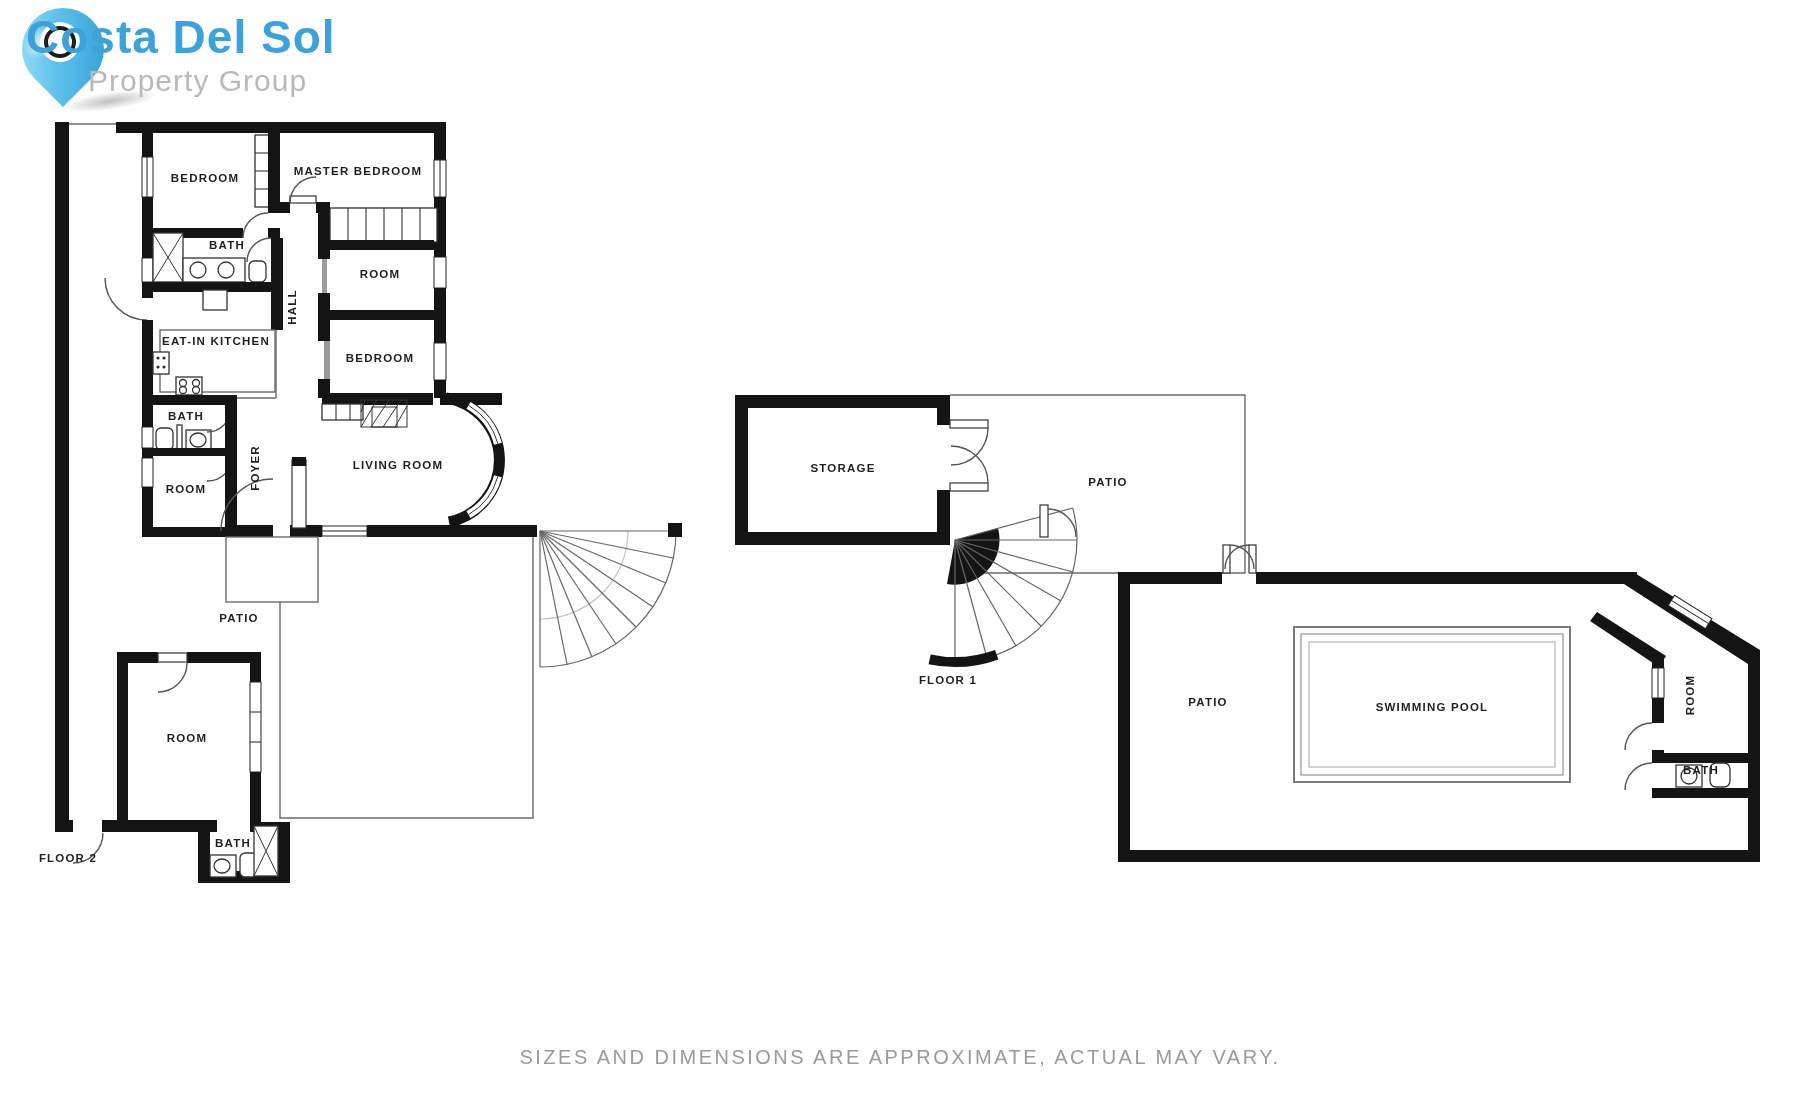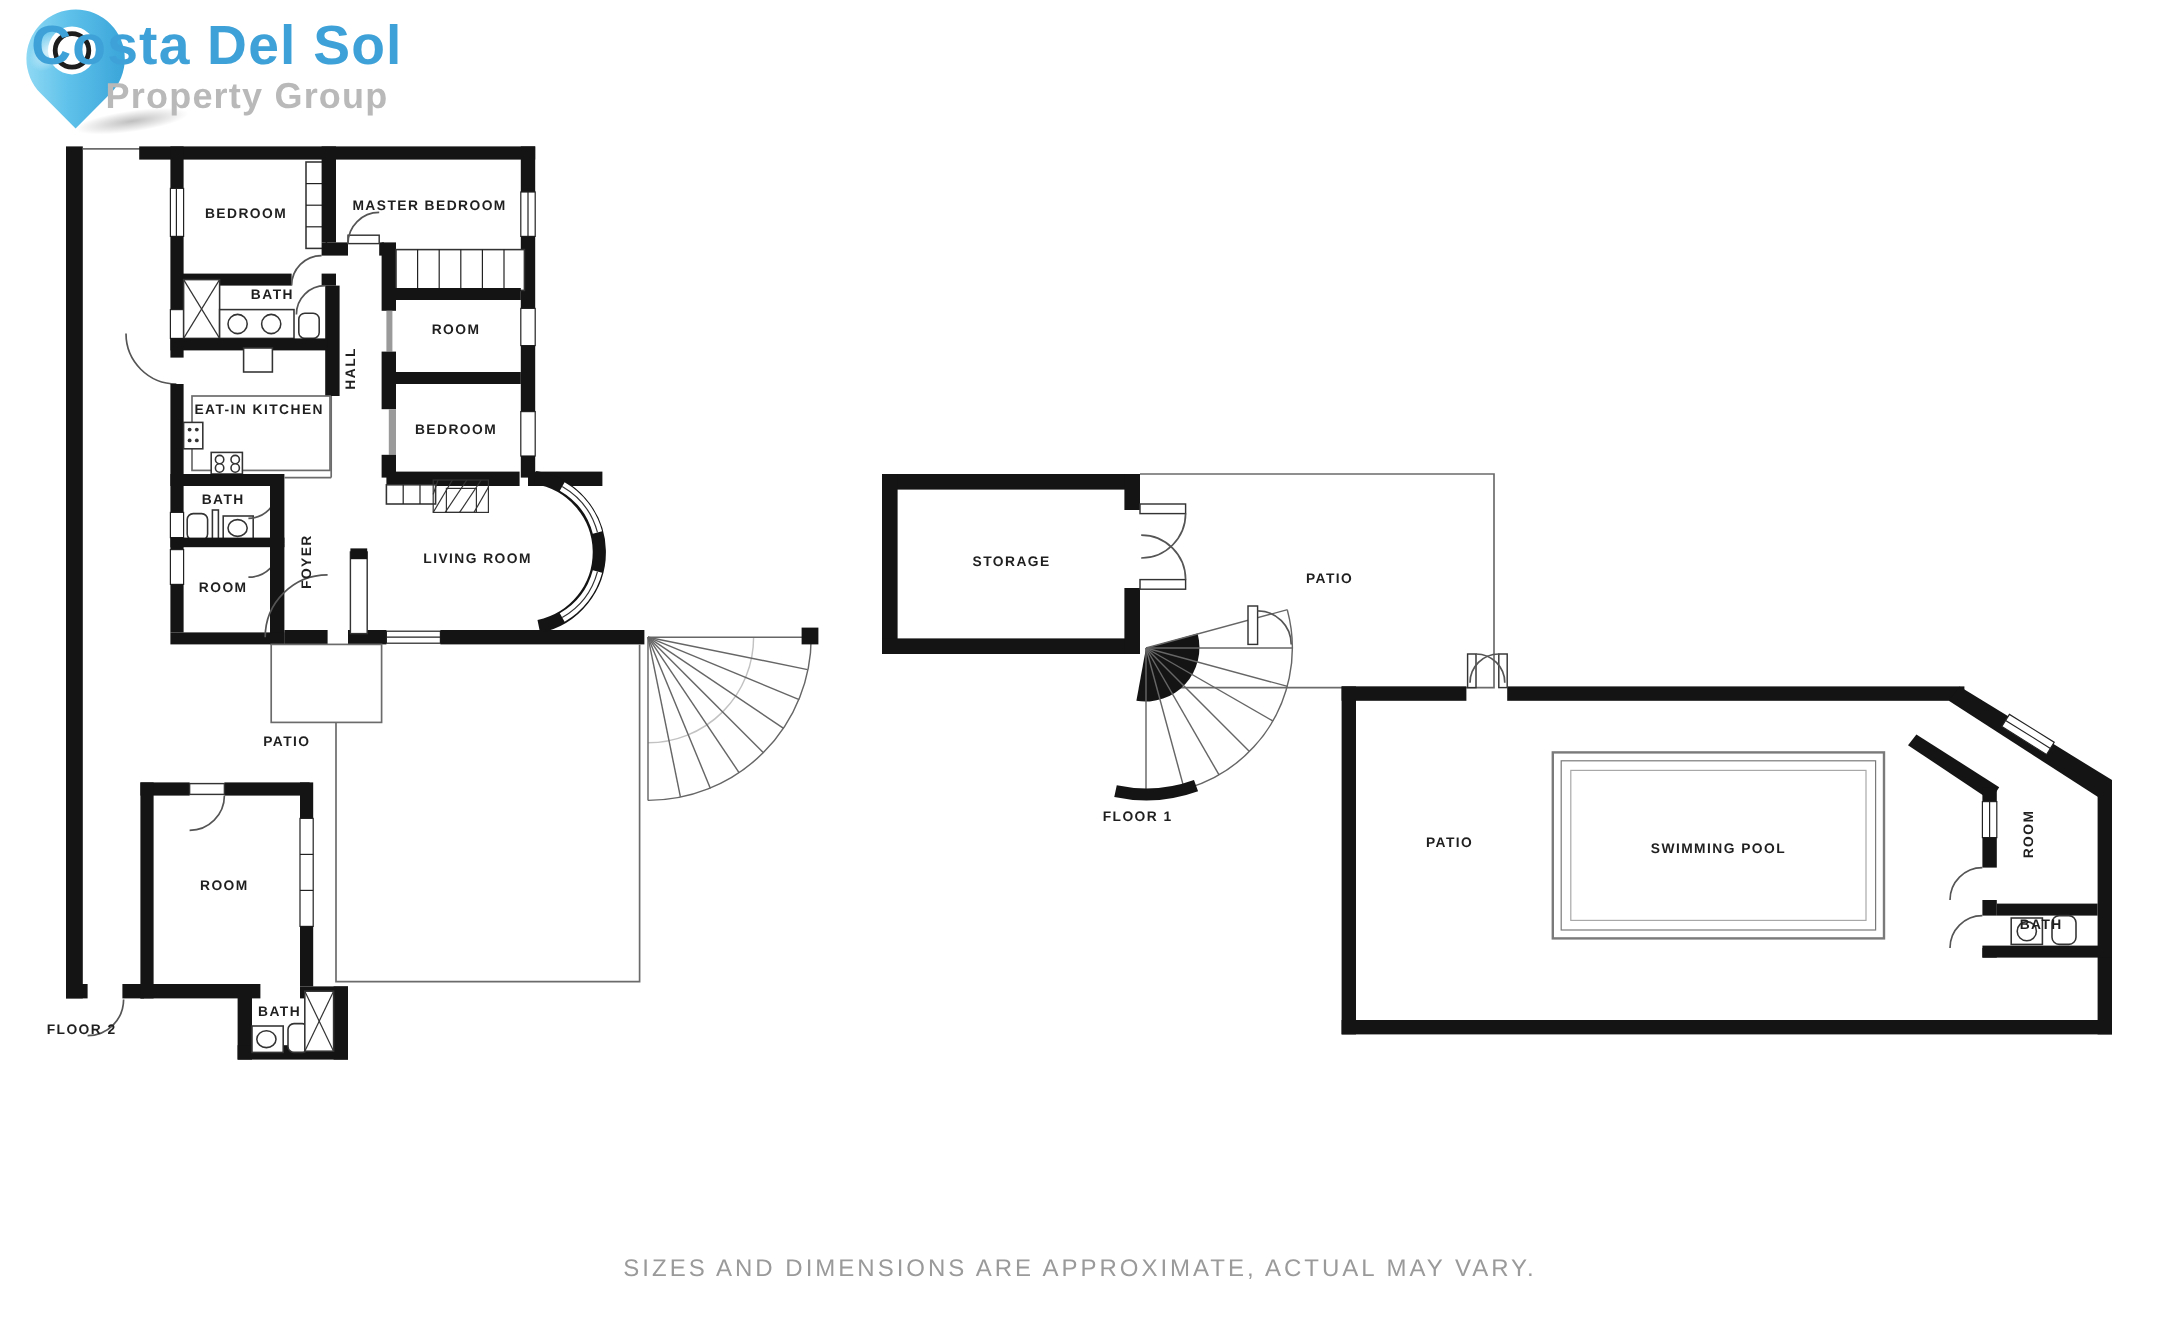--- a/index.html
+++ b/index.html
@@ -16,21 +16,21 @@
        border-radius:50%;}
   .pin-shadow{position:absolute;left:62px;top:92px;width:96px;height:18px;
        background:radial-gradient(ellipse at center,rgba(0,0,0,.25),rgba(0,0,0,0) 70%);
        transform:rotate(-8deg);z-index:0;}
   .ring{position:absolute;left:40px;top:22px;width:40px;height:40px;border-radius:50%;
        background:#fff;z-index:2;display:flex;align-items:center;justify-content:center;}
   .ring-inner{width:24px;height:24px;border-radius:50%;background:#fff;border:4px solid #1d1d1d;}
   .logo-line1{position:absolute;left:26px;top:10px;z-index:3;
        font-size:46px;font-weight:bold;color:#3ea2d8;letter-spacing:1px;}
   .logo-line2{position:absolute;left:88px;top:64px;z-index:3;
-       font-size:30px;font-weight:bold;color:#b9b9b9;letter-spacing:1px;}
+       font-size:30px;font-weight:normal;color:#b9b9b9;letter-spacing:1px;}
 
   
   .disclaimer{position:absolute;left:0;top:1046px;width:1800px;text-align:center;
        font-size:20px;color:#9a9a9a;letter-spacing:2.5px;}
 
   
   svg{position:absolute;left:0;top:0;}
   .wall{fill:#141414;stroke:none;}
   .thin{stroke:#6b6b6b;stroke-width:1.4;fill:none;}
   .fix{stroke:#333;stroke-width:1.3;fill:#fff;}

